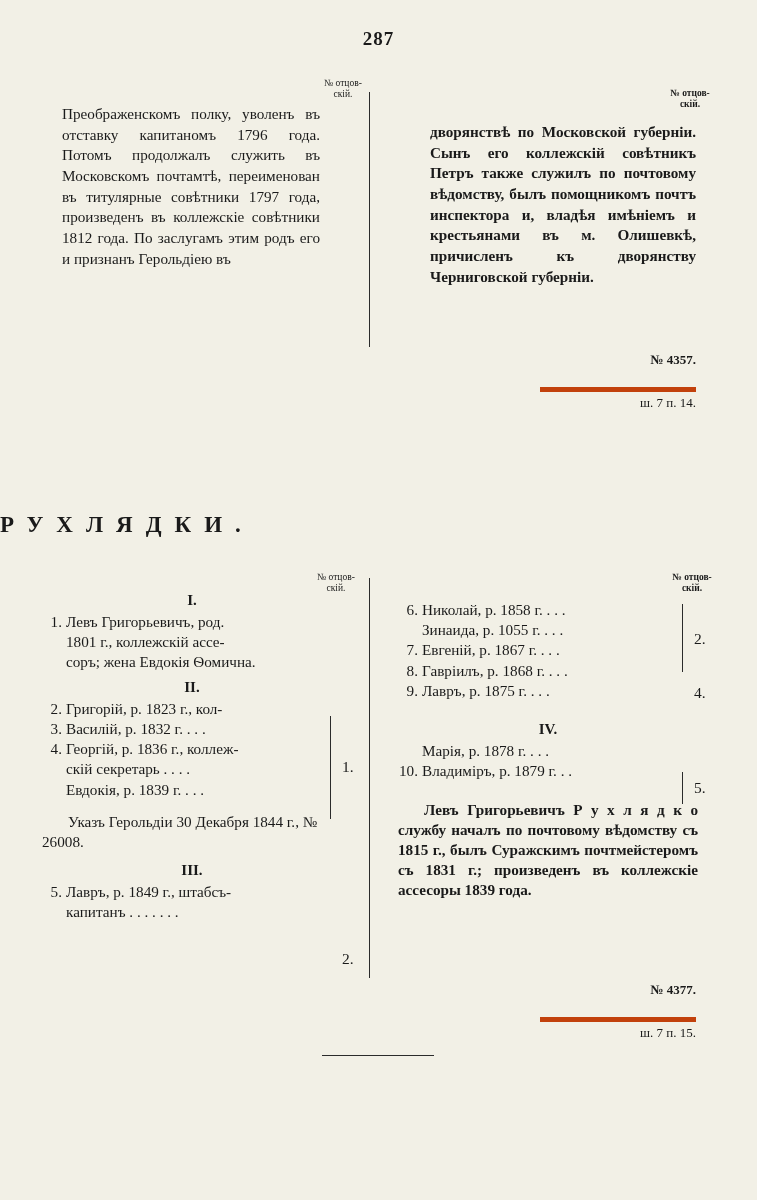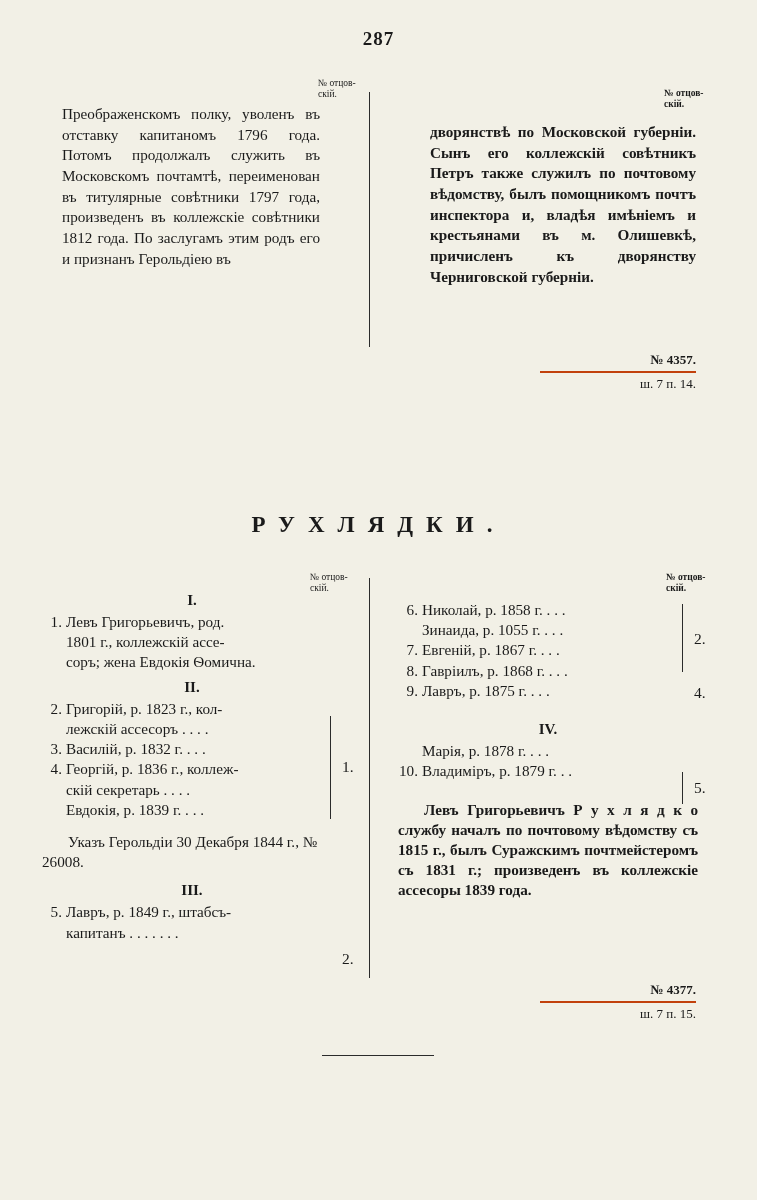--- a/index.html
+++ b/index.html
@@ -30,21 +30,21 @@
     text-align: center;
     font-size: 19px;
     font-weight: bold;
     letter-spacing: 1px;
   }
 
   
   .col-head {
     font-size: 9.5px;
     line-height: 1.12;
-    text-align: left;
+    text-align: center;
     font-family: "Liberation Serif", serif;
   }
 
   .para {
     font-size: 15.2px;
     line-height: 1.36;
     text-align: justify;
     text-justify: inter-word;
   }
   .para.bold {
@@ -86,37 +86,36 @@
   }
 
   .ref-block {
     position: absolute;
     text-align: right;
     font-size: 13px;
     line-height: 1.5;
   }
   .ref-number { font-weight: bold; }
   .ref-rule {
-    border-top: 2px solid #c2410c;
-    margin-top: 1px;
+    border-top: 5px solid #c2410c;
+    margin-top: 17px;
     padding-top: 1px;
   }
   #top-ref {
     left: 540px;
     top: 350px;
     width: 156px;
   }
 
   
   #section-title {
     position: absolute;
     left: 0;
     top: 512px;
     width: 757px;
-    text-align: center;
     font-size: 23px;
     font-weight: bold;
     letter-spacing: 13px;
   }
 
   
   .divider-vert-bottom {
     position: absolute;
     left: 369px;
     top: 578px;
@@ -251,21 +250,20 @@
     <div class="group-roman">I.</div>
     <div class="entry">
       <span class="num">1.</span><span>Левъ   Григорьевичъ,   род.</span>
       <span class="cont">1801 г., коллежскій ассе-</span>
       <span class="cont">соръ; жена Евдокія Ѳомична.</span>
     </div>
 
     <div class="group-roman">II.</div>
     <div class="entry">
       <span class="num">2.</span><span>Григорій,  р.  1823  г.,  кол-</span>
-      <span class="cont">лежскій ассесоръ  .  .  .  .</span>
     </div>
     <div class="entry">
       <span class="num">3.</span><span>Василій, р. 1832 г. . . .</span>
     </div>
     <div class="entry">
       <span class="num">4.</span><span>Георгій, р. 1836 г., коллеж-</span>
       <span class="cont">скій секретарь  .  .  .  .</span>
       <span class="cont">Евдокія, р. 1839 г. . . .</span>
     </div>
 

